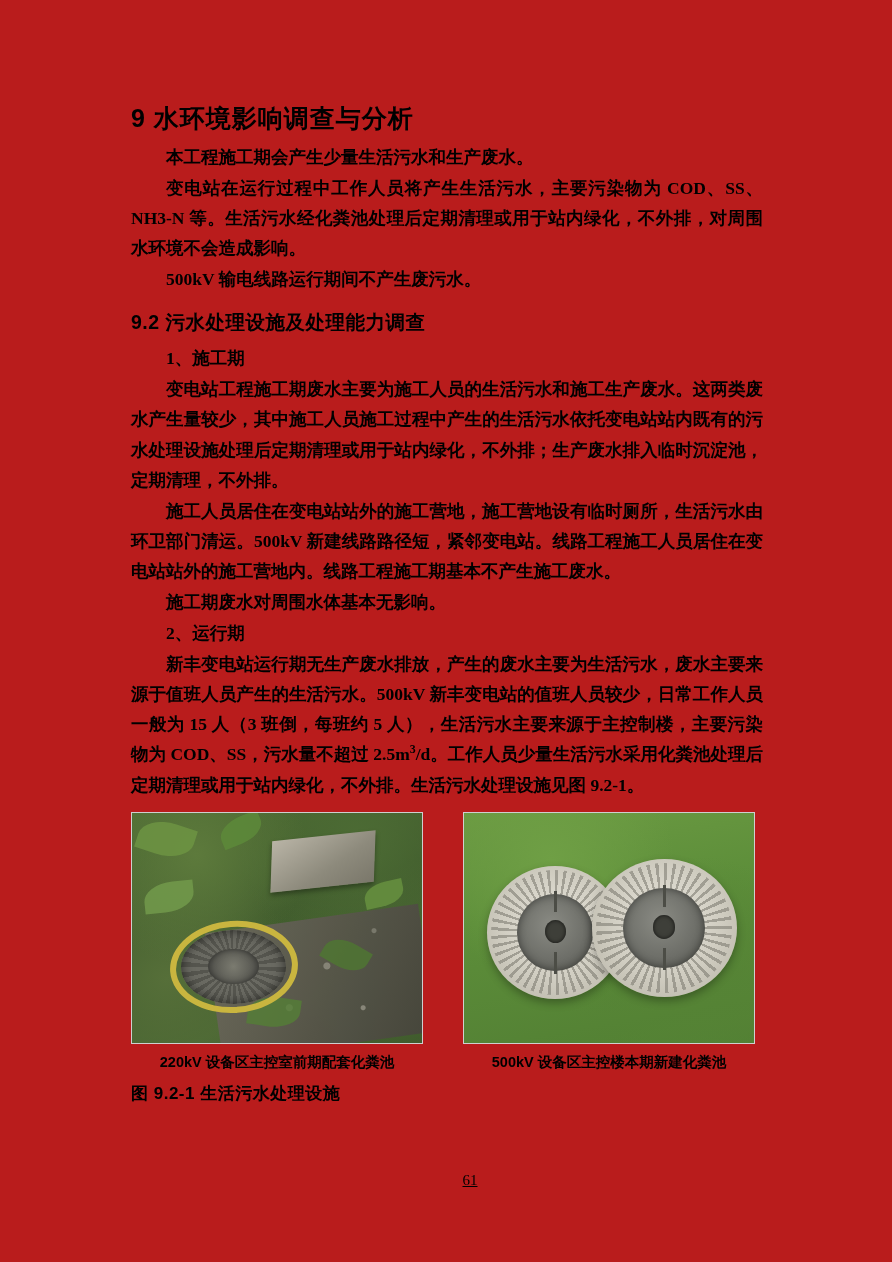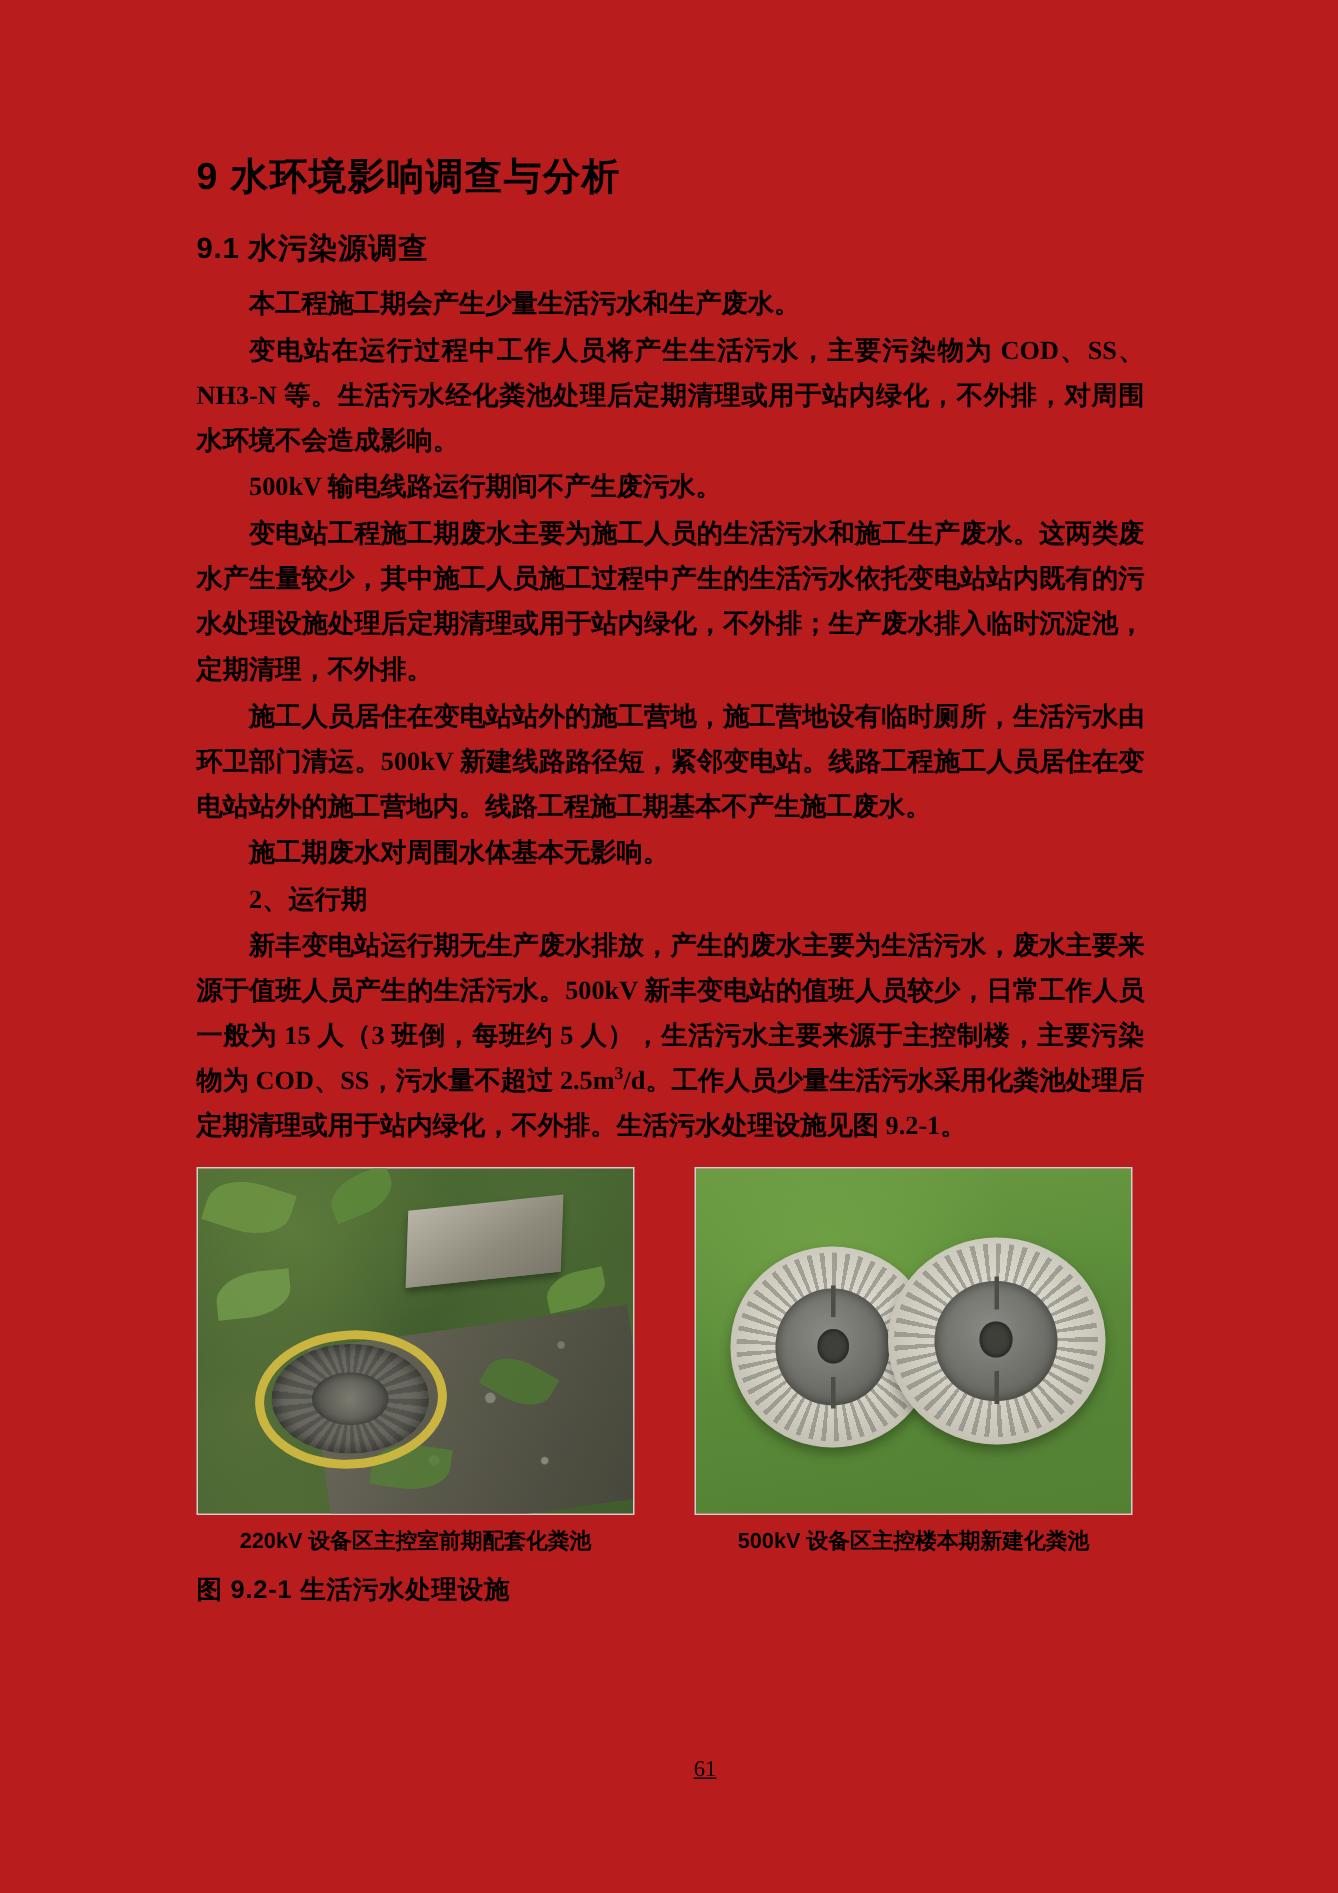--- a/index.html
+++ b/index.html
@@ -237,25 +237,26 @@
   .p2 .disc .notch.n2 { top: 65%; }
 </style>
 </head>
 <body>
 
 <div class="page">
   <div class="content">
 
     <h1 class="chapter-title">9  水环境影响调查与分析</h1>
 
-    <h2 class="section-title">9.1  水污染源调查</h2>
     <p class="para">本工程施工期会产生少量生活污水和生产废水。</p>
     <p class="para">变电站在运行过程中工作人员将产生生活污水，主要污染物为 COD、SS、NH3-N 等。生活污水经化粪池处理后定期清理或用于站内绿化，不外排，对周围水环境不会造成影响。</p>
     <p class="para">500kV 输电线路运行期间不产生废污水。</p>
 
+    <h2 class="section-title">9.2  污水处理设施及处理能力调查</h2>
+    <p class="para">1、施工期</p>
     <p class="para">变电站工程施工期废水主要为施工人员的生活污水和施工生产废水。这两类废水产生量较少，其中施工人员施工过程中产生的生活污水依托变电站站内既有的污水处理设施处理后定期清理或用于站内绿化，不外排；生产废水排入临时沉淀池，定期清理，不外排。</p>
     <p class="para">施工人员居住在变电站站外的施工营地，施工营地设有临时厕所，生活污水由环卫部门清运。500kV 新建线路路径短，紧邻变电站。线路工程施工人员居住在变电站站外的施工营地内。线路工程施工期基本不产生施工废水。</p>
     <p class="para">施工期废水对周围水体基本无影响。</p>
     <p class="para">2、运行期</p>
 
     <p class="para"><span>新丰变电站运行期无生产废水排放，产生的废水主要为生活污水，废水主要来源于值班人员产生的生活污水。500kV 新丰变电站的值班人员较少，日常工作人员一般为 15 人（3 班倒，每班约 5 人），生活污水主要来源于主控制楼，主要污染物为 COD、SS，污水量不超过 2.5m</span><span class="sup">3</span><span>/d。工作人员少量生活污水采用化粪池处理后定期清理或用于站内绿化，不外排。生活污水处理设施见图 9.2-1。</span></p>
 
     <div class="figure-block">
 
       <div class="fig">

